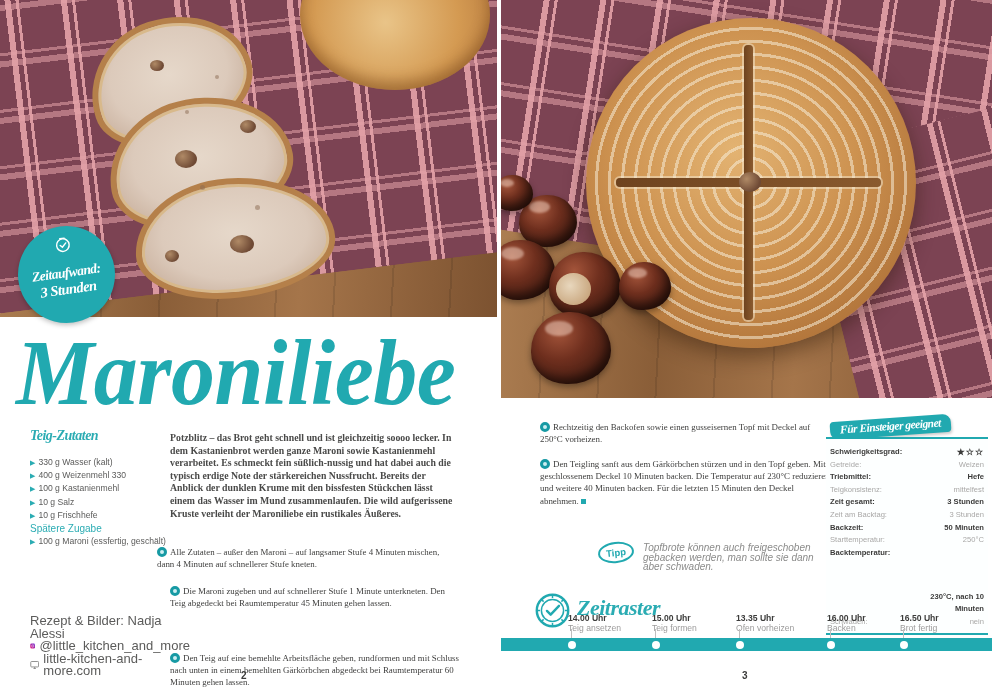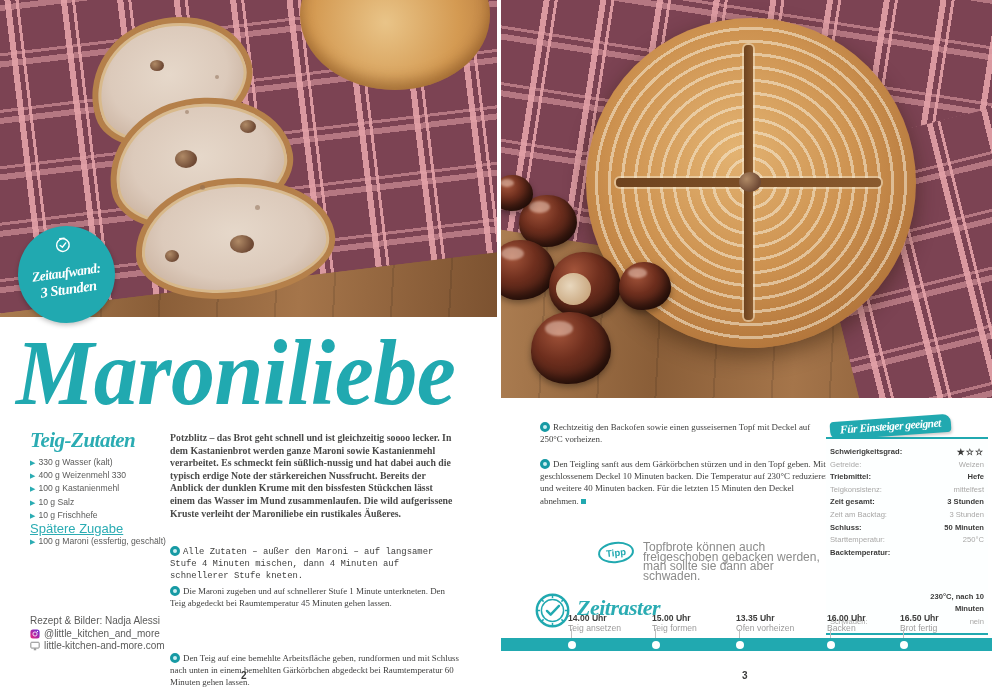--- a/index.html
+++ b/index.html
@@ -34,30 +34,30 @@
     box-shadow: inset -4px -6px 10px rgba(0,0,0,.5), 0 3px 6px rgba(0,0,0,.35); }
   .chestnut .shine { position:absolute; left:18%; top:12%; width:35%; height:22%; border-radius:50%;
     background:rgba(255,230,215,.45); filter:blur(1px); }
   .chestnut .patch { position:absolute; left:10%; top:32%; width:48%; height:48%; border-radius:50%;
     background:radial-gradient(circle at 40% 40%, #e8d7bd, #c9a77f 75%); }
   .gutter { background:#fff; }
 
   
   .script { font-family:cursive; font-style:italic; font-weight:bold; letter-spacing:-.5px; }
   .title { color:#21a9b0; font-size:88px; line-height:1; transform:scaleY(1.05); }
-  .col-head { color:#2bacb3; font-size:21px; }
+  .col-head { color:#2bacb3; font-size:14px; }
   .ing { font-size:8.6px; color:#5b5b5a; line-height:13.2px; }
   .ing .tri { color:#2bacb3; font-size:7px; margin-right:3px; }
-  .ing-sub { color:#2bacb3; font-size:13px; line-height:13.2px;text-decoration:underline; }
+  .ing-sub { color:#2bacb3; font-size:10px; line-height:13.2px; }
   .intro { font-family:"Liberation Serif", serif; font-weight:bold; color:#4a4a49; font-size:9.8px; line-height:12.6px; }
   .step { font-family:"Liberation Serif", serif; color:#3f3f3e; font-size:8.9px; line-height:12.2px; }
   .dot-bullet { display:inline-block; width:10px; height:10px; border-radius:50%;
     background:#cdeef1; border:3px solid #179aa4; vertical-align:-2px; margin-right:3px; }
   .endsq { display:inline-block; width:5px; height:5px; background:#21a9b0; margin-left:2px; }
-  .credits { font-size:10px; color:#5b5b5a; line-height:12.5px; }
+  .credits { font-size:13px; color:#5b5b5a; line-height:12.5px; }
   .pageno { font-size:10px; color:#3c3c3b; font-weight:bold; }
 
   
   .badge { width:97px; height:97px; border-radius:50%; background:#21a9b0; color:#fff; text-align:center;
     transform:rotate(-8deg); box-shadow:0 2px 5px rgba(0,0,0,.25); }
   .badge .t1 { font-size:13.5px; margin-top:8px; }
   .badge .t2 { font-size:14.5px; }
 
   
   .ribbon { background:#21a9b0; color:#fff; transform:rotate(-4deg); padding:2px 10px 4px 10px;
@@ -69,21 +69,21 @@
   .irow.dark .lab { color:#3c3c3b; font-weight:bold; }
   .irow.dark .val { color:#3c3c3b; font-weight:bold; }
   .irow.lite .lab { color:#a9a8a7; }
   .irow.lite .val { color:#a9a8a7; }
   .stars { letter-spacing:1px; font-size:9px; }
 
   
   .tip-oval { width:36px; height:21px; border:2.5px solid #21a9b0; border-radius:50%;
     color:#21a9b0; font-weight:bold; font-size:9.5px; display:flex; align-items:center; justify-content:center;
     transform:rotate(-6deg); background:#fff; }
-  .tip-text { font-size:12px; color:#8b8b8a; line-height:9.5px; }
+  .tip-text { font-size:10px; color:#8b8b8a; line-height:9.5px;font-style:italic; }
 
   
   .tl-head { color:#2bacb3; font-size:22px; }
   .tl-time { font-size:8.6px; font-weight:bold; color:#3c3c3b; }
   .tl-label { font-size:8.6px; color:#9c9b9b; }
   .tl-bar { background:#21a9b0; }
   .tl-dot { width:8px; height:8px; border-radius:50%; background:#fff; position:absolute; top:3px; }
   .tl-tick { width:1px; height:9px; background:#bfbfbf; position:absolute; }
 </style>
 </head>
@@ -129,21 +129,21 @@
     <div class="ing"><span class="tri">▶</span><span>400 g Weizenmehl 330</span></div>
     <div class="ing"><span class="tri">▶</span><span>100 g Kastanienmehl</span></div>
     <div class="ing"><span class="tri">▶</span><span>10 g Salz</span></div>
     <div class="ing"><span class="tri">▶</span><span>10 g Frischhefe</span></div>
     <div class="ing-sub">Spätere Zugabe</div>
     <div class="ing"><span class="tri">▶</span><span>100 g Maroni (essfertig, geschält)</span></div>
   </div>
 
   <div class="abs intro" style="left:170px;top:432px;width:288px;">Potzblitz – das Brot geht schnell und ist gleichzeitig soooo lecker. In dem Kastanienbrot werden ganze Maroni sowie Kastanienmehl verarbeitet. Es schmeckt fein süßlich-nussig und hat dabei auch die typisch erdige Note der stärkereichen Nussfrucht. Bereits der Anblick der dunklen Krume mit den bissfesten Stückchen lässt einem das Wasser im Mund zusammenlaufen. Die wild aufgerissene Kruste verleiht der Maroniliebe ein rustikales Äußeres.</div>
 
-  <div class="abs step" style="left:170px;top:546px;width:292px;font-family:Liberation Mono, monospace;"><span class="dot-bullet"></span><span>Alle Zutaten – außer den Maroni – auf langsamer Stufe 4 Minuten mischen, dann 4 Minuten auf schnellerer Stufe kneten.</span></div>
+  <div class="abs step" style="left:157px;top:546px;width:292px;"><span class="dot-bullet"></span><span>Alle Zutaten – außer den Maroni – auf langsamer Stufe 4 Minuten mischen, dann 4 Minuten auf schnellerer Stufe kneten.</span></div>
   <div class="abs step" style="left:170px;top:585px;width:292px;"><span class="dot-bullet"></span><span>Die Maroni zugeben und auf schnellerer Stufe 1 Minute unterkneten. Den Teig abgedeckt bei Raumtemperatur 45 Minuten gehen lassen.</span></div>
   <div class="abs step" style="left:170px;top:652px;width:292px;"><span class="dot-bullet"></span><span>Den Teig auf eine bemehlte Arbeitsfläche geben, rundformen und mit Schluss nach unten in einem bemehlten Gärkörbchen abgedeckt bei Raumtemperatur 60 Minuten gehen lassen.</span></div>
 
   <div class="abs credits" style="left:30px;top:615px;width:160px;">
     <div>Rezept &amp; Bilder: Nadja Alessi</div>
     <div style="display:flex;align-items:center;gap:4px;">
       <svg width="10" height="10" viewBox="0 0 24 24">
         <defs>
             <linearGradient id="ig" x1="0" y1="1" x2="1" y2="0">
           <stop offset="0" stop-color="#f9ce34"></stop>
@@ -223,21 +223,21 @@
       </div>
     <div class="irow dark">
         <span class="lab">Zeit gesamt:</span>
         <span class="val">3 Stunden</span>
       </div>
     <div class="irow lite">
         <span class="lab">Zeit am Backtag:</span>
         <span class="val">3 Stunden</span>
       </div>
     <div class="irow dark">
-        <span class="lab">Schluss:</span>
+        <span class="lab">Backzeit:</span>
         <span class="val">50 Minuten</span>
       </div>
     <div class="irow lite">
         <span class="lab">Starttemperatur:</span>
         <span class="val">250°C</span>
       </div>
     <div class="irow dark">
         <span class="lab">Backtemperatur:</span>
         <span class="val" style="max-width:76px;margin-top:44px;">230°C, nach 10 Minuten</span>
       </div>

